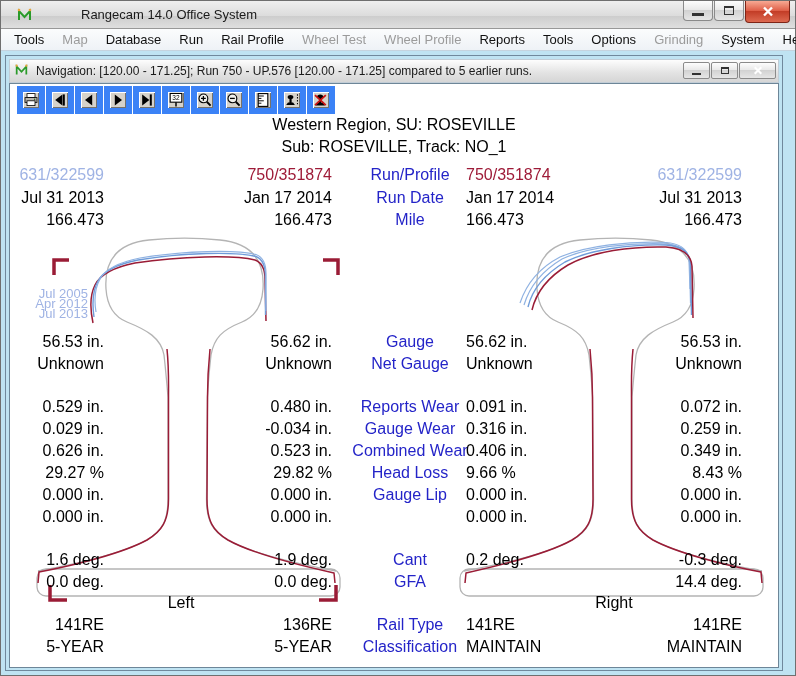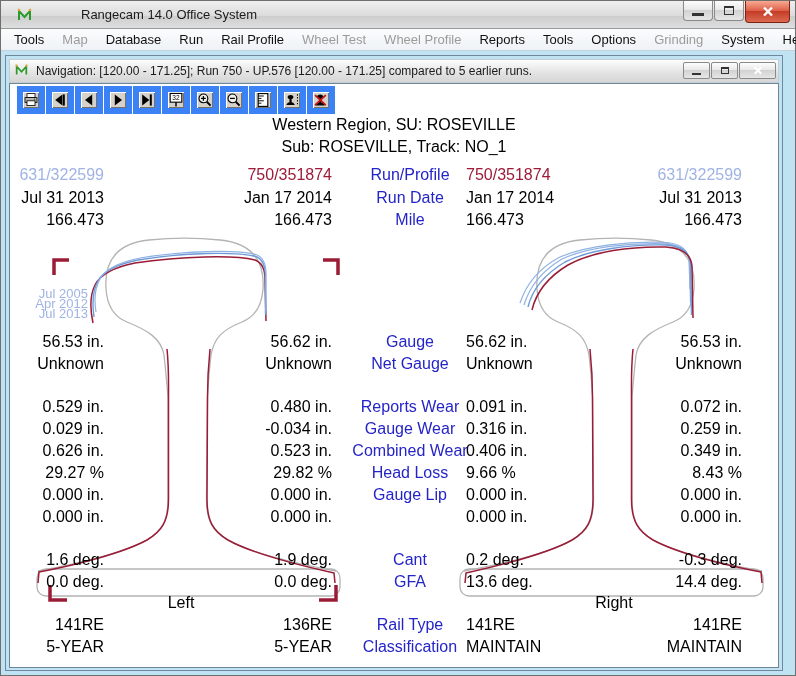--- a/index.html
+++ b/index.html
@@ -350,21 +350,20 @@
             <span class="cell c1">1.6 deg.</span>
             <span class="cell c2">1.9 deg.</span>
             <span class="cell lb">Cant</span>
             <span class="cell c3">0.2 deg.</span>
             <span class="cell c4">-0.3 deg.</span>
           </div>
           <div class="row" style="top:457px;">
             <span class="cell c1">0.0 deg.</span>
             <span class="cell c2">0.0 deg.</span>
             <span class="cell lb">GFA</span>
-            <span class="cell c3">13.6 deg.</span>
             <span class="cell c4">14.4 deg.</span>
           </div>
 
           <div class="rail-label" style="left:131px;">Left</div>
           <div class="rail-label" style="left:564px;">Right</div>
 
           <div class="row" style="top:500px;">
             <span class="cell c1">141RE</span>
             <span class="cell c2">136RE</span>
             <span class="cell lb">Rail Type</span>

